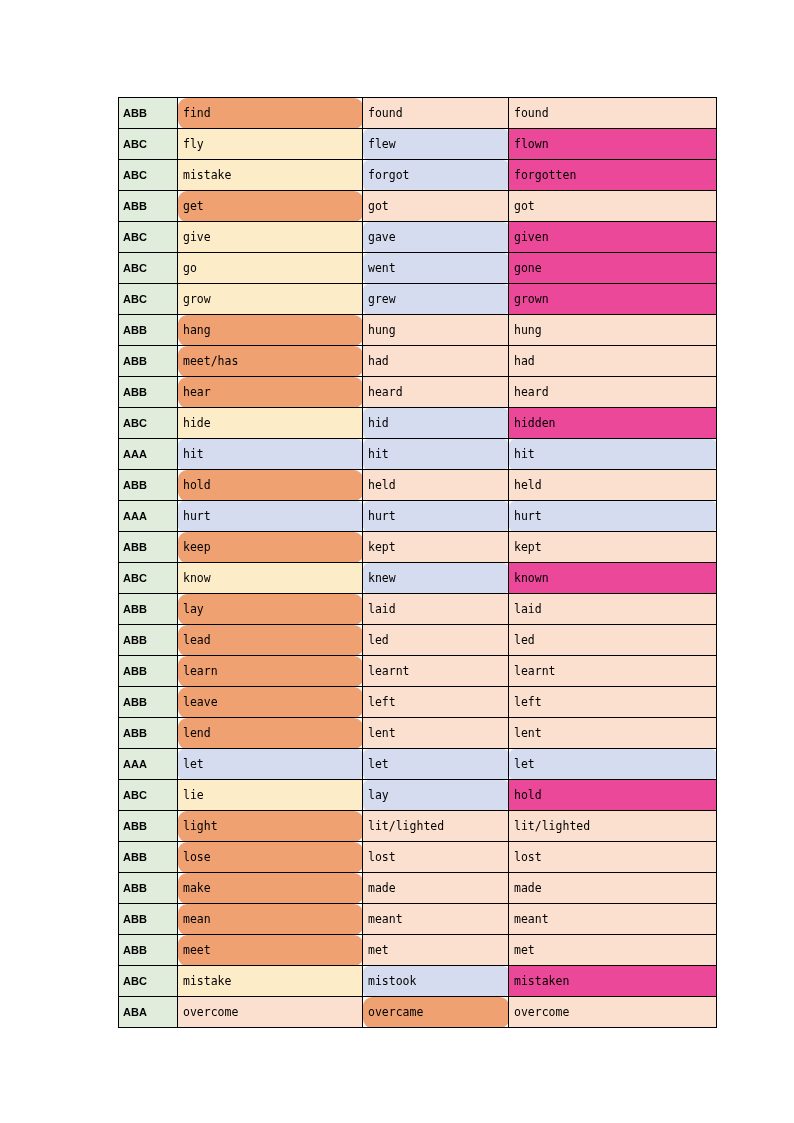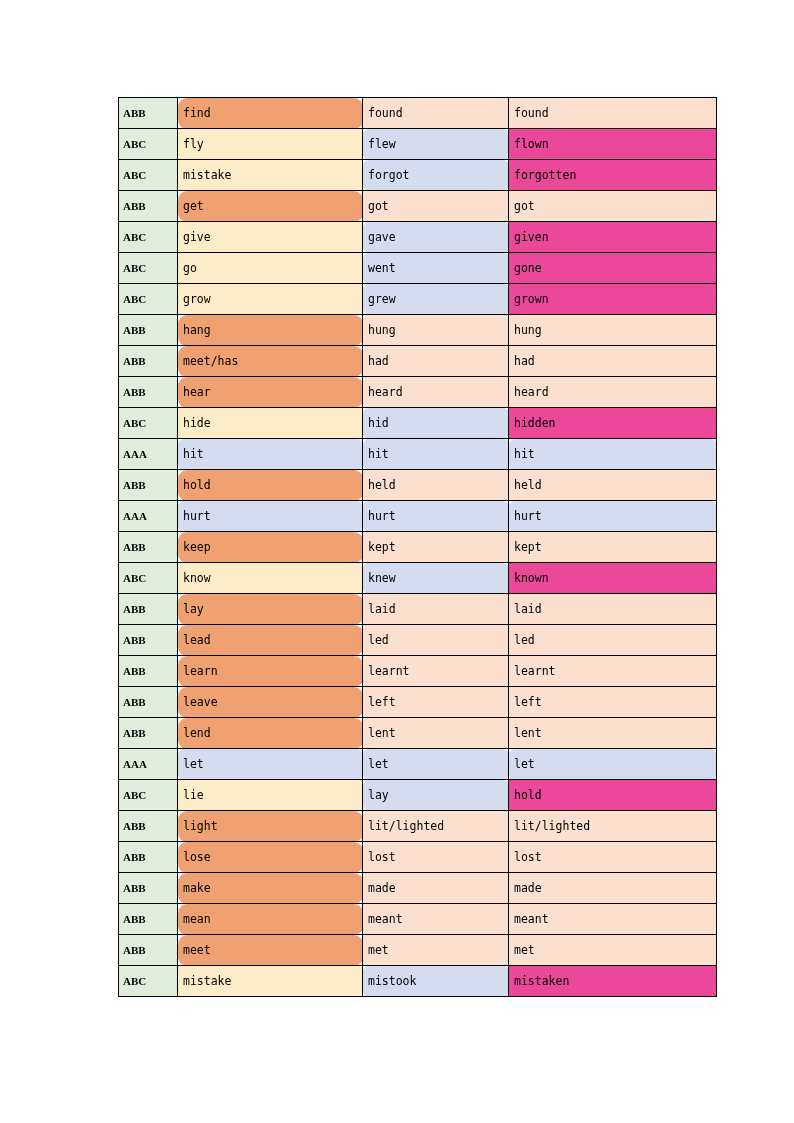--- a/index.html
+++ b/index.html
@@ -38,21 +38,21 @@
     height: 30px;
     padding: 0 0 0 5px;
     font-size: 11.5px;
     line-height: 30px;
     color: #000000;
     white-space: nowrap;
     overflow: hidden;
     vertical-align: middle;
   }
   #verb-table td.pattern {
-    font-family: Liberation Serif, serif;
+    font-family: Liberation Sans, sans-serif;
     font-weight: bold;
     font-size: 11px;
     padding-left: 4px;
     margin-left: 27px;
   }
 
   
   .bg-green-pale   { background: #e1eddc; }
   .bg-orange-dark  { background: #efa172; border-radius: 9px; }
   .bg-orange-pale  { background: #fbe0d0; }
@@ -240,15 +240,21 @@
           <td class="bg-orange-dark">meet</td>
           <td class="bg-orange-pale">met</td>
           <td class="bg-orange-pale">met</td>
         </tr>
         <tr>
           <td class="pattern bg-green-pale">ABC</td>
           <td class="bg-cream">mistake</td>
           <td class="bg-lavender">mistook</td>
           <td class="bg-green">mistaken</td>
         </tr>
+        <tr>
+          <td class="pattern bg-green-pale">ABA</td>
+          <td class="bg-orange-pale">overcome</td>
+          <td class="bg-orange-dark">overcame</td>
+          <td class="bg-orange-pale">overcome</td>
+        </tr>
       </tbody>
   </table>
 </div>
 
 </body></html>

